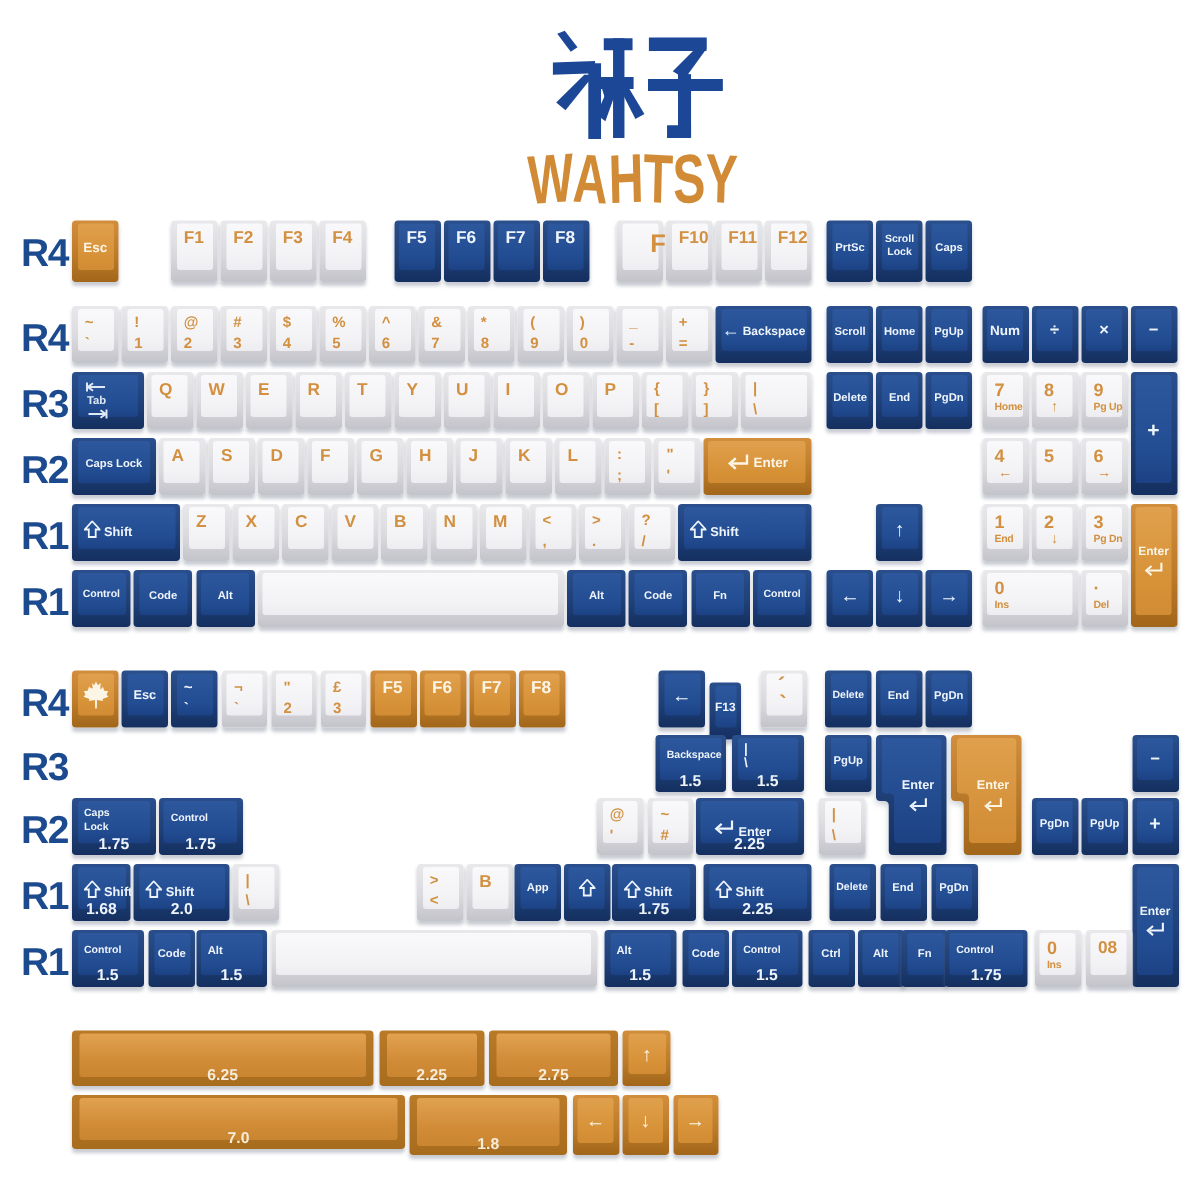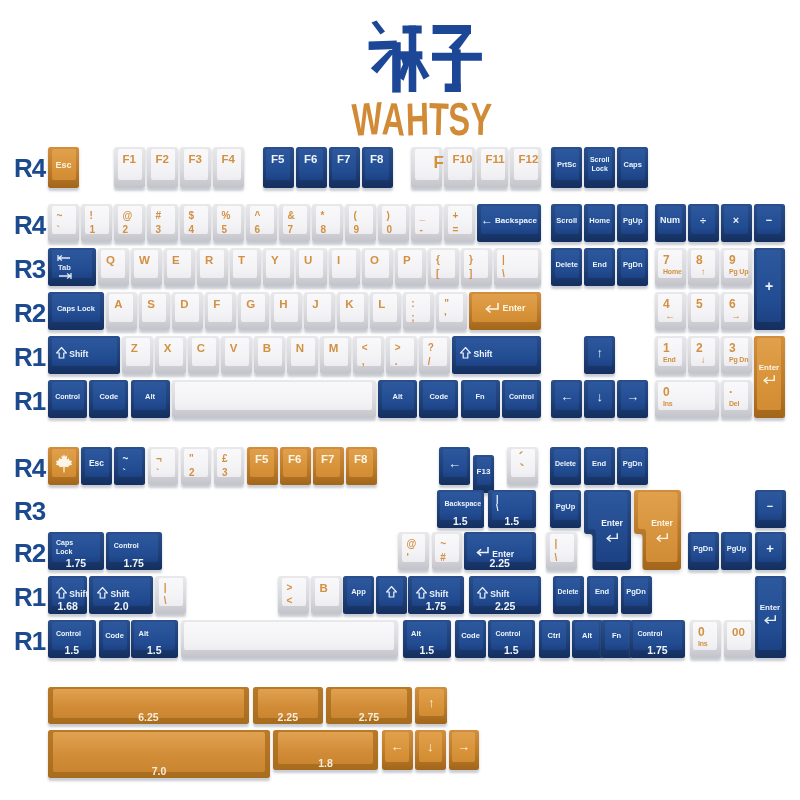--- a/index.html
+++ b/index.html
@@ -1108,21 +1108,21 @@
 
 <div class="k kw" style="left:689.5px;top:619.5px;width:31px;height:38px">
     <div class="s">
       <div class="lg" style="left:5px;top:4px;font-size:12px">0</div>
       <div class="lg" style="left:5px;bottom:3px;font-size:7px;letter-spacing:-0.2px">Ins</div>
     </div>
   </div>
 
 <div class="k kw" style="left:723.5px;top:619.5px;width:31px;height:38px">
     <div class="s">
-      <div class="lg" style="left:5px;top:5px;font-size:11.5px">00</div>
+      <div class="lg" style="left:5px;top:5px;font-size:11.5px">08</div>
     </div>
   </div>
 
 <div class="k kbar" style="left:48px;top:686.5px;width:200.8px;height:37.5px">
     <div class="s">
       <div class="lg" style="bottom:-4.5px;width:100%;text-align:center;font-size:10.5px;color:#f6ecd9">6.25</div>
     </div>
   </div>
 
 <div class="k kbar" style="left:252.5px;top:686.5px;width:70.6px;height:37.5px">
@@ -1130,21 +1130,21 @@
       <div class="lg" style="bottom:-4.5px;width:100%;text-align:center;font-size:10.5px;color:#f6ecd9">2.25</div>
     </div>
   </div>
 
 <div class="k kbar" style="left:325.6px;top:686.5px;width:86.8px;height:37.5px">
     <div class="s">
       <div class="lg" style="bottom:-4.5px;width:100%;text-align:center;font-size:10.5px;color:#f6ecd9">2.75</div>
     </div>
   </div>
 
-<div class="k kbar" style="left:48px;top:729.5px;width:222px;height:48px">
+<div class="k kbar" style="left:48px;top:729.5px;width:222px;height:36px">
     <div class="s">
       <div class="lg" style="bottom:-4.5px;width:100%;text-align:center;font-size:10.5px;color:#f6ecd9">7.0</div>
     </div>
   </div>
 
 <div class="k kbar" style="left:273px;top:729.5px;width:105px;height:40px">
     <div class="s">
       <div class="lg" style="bottom:-4.5px;width:100%;text-align:center;font-size:10.5px;color:#f6ecd9">1.8</div>
     </div>
   </div>

